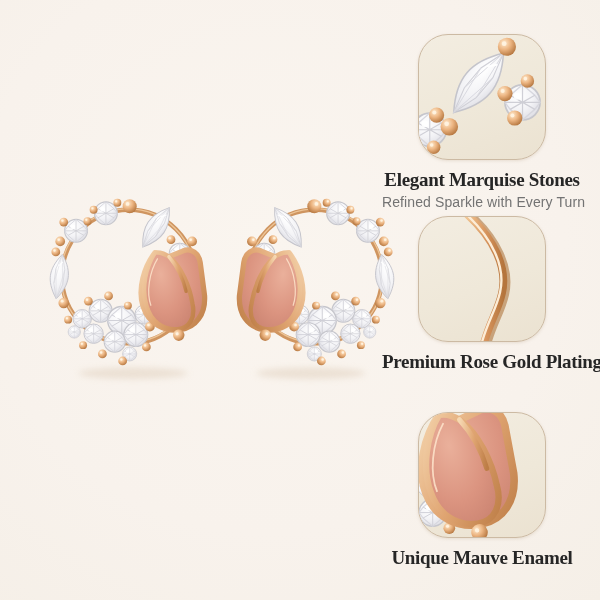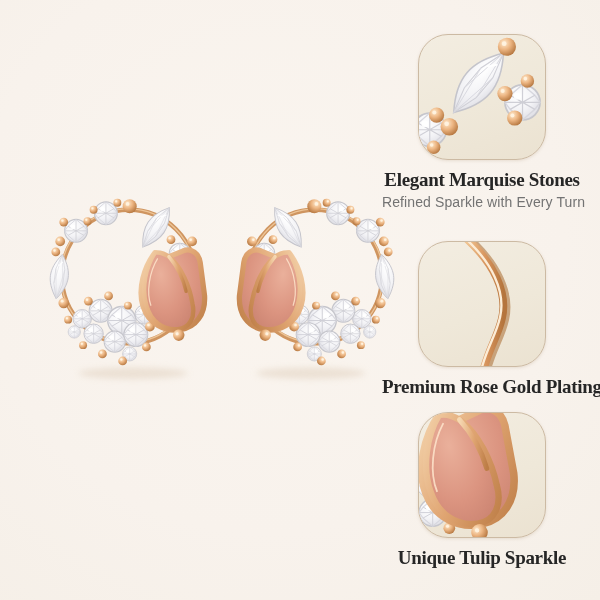--- a/index.html
+++ b/index.html
@@ -5,21 +5,21 @@
   html,body{margin:0;padding:0;}
   body{
     width:600px;height:600px;position:relative;overflow:hidden;
     background:radial-gradient(circle at 45% 40%, #faf5ef 0%, #f8f2ec 60%, #f5efe7 100%);
     font-family:"Liberation Sans", sans-serif;
   }
   .stage{position:absolute;inset:0;}
   .earrings{position:absolute;left:36px;top:186px;width:372px;height:204px;}
   .features{position:absolute;left:382px;top:0;width:200px;height:600px;}
   .feature{position:absolute;left:0;width:200px;text-align:center;}
-  .feature.f1{top:34px;} .feature.f2{top:241px;} .feature.f3{top:412px;}
+  .feature.f1{top:34px;} .feature.f2{top:216px;} .feature.f3{top:412px;}
   .tile{
     position:relative;width:126px;height:124px;margin:0 auto;
     border-radius:30px;border:1px solid #ccbaa3;
     background:linear-gradient(160deg,#f3ede1 0%,#efe8d9 55%,#ebe2d1 100%);
     box-shadow:0 1px 3px rgba(180,156,124,.25);
     overflow:hidden;
   }
   .tile svg{position:absolute;left:0;top:0;width:100%;height:100%;}
   .feature h3{
     margin:9px 0 3px 0;
@@ -192,17 +192,17 @@
     <div class="feature f3">
       <div class="tile">
         <svg viewBox="0 0 127 127">
           <use href="#mq" transform="translate(4,75) rotate(-35) scale(0.62)"></use>
           <use href="#rg" transform="translate(13,102) scale(1.4)"></use>
           <use href="#bd" transform="translate(30,118) scale(1.0)"></use>
           <use href="#bd" transform="translate(2,60) scale(0.85)"></use>
           <use href="#tulipG" transform="translate(50,58) rotate(-12) scale(1.3)"></use>
         </svg>
       </div>
-      <h3>Unique Tulip Sparkle</h3>
+      <h3>Unique Mauve Enamel</h3>
     </div>
 
   </div>
 </div>
 
 </body></html>

